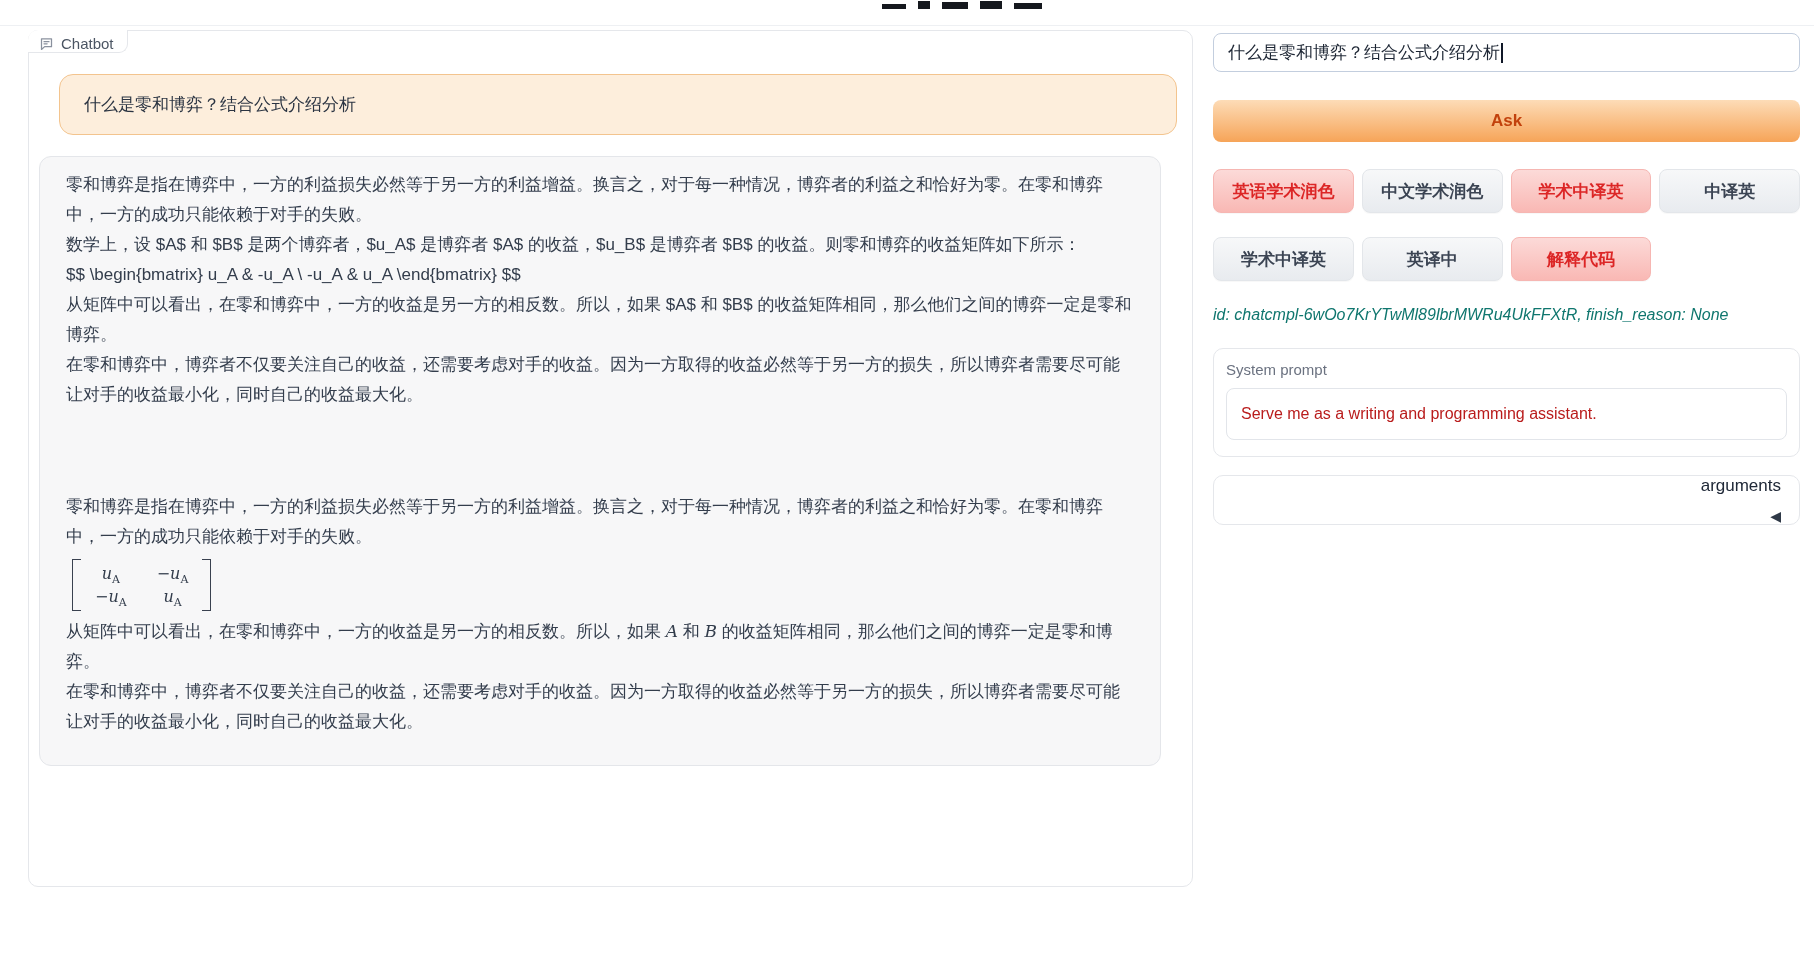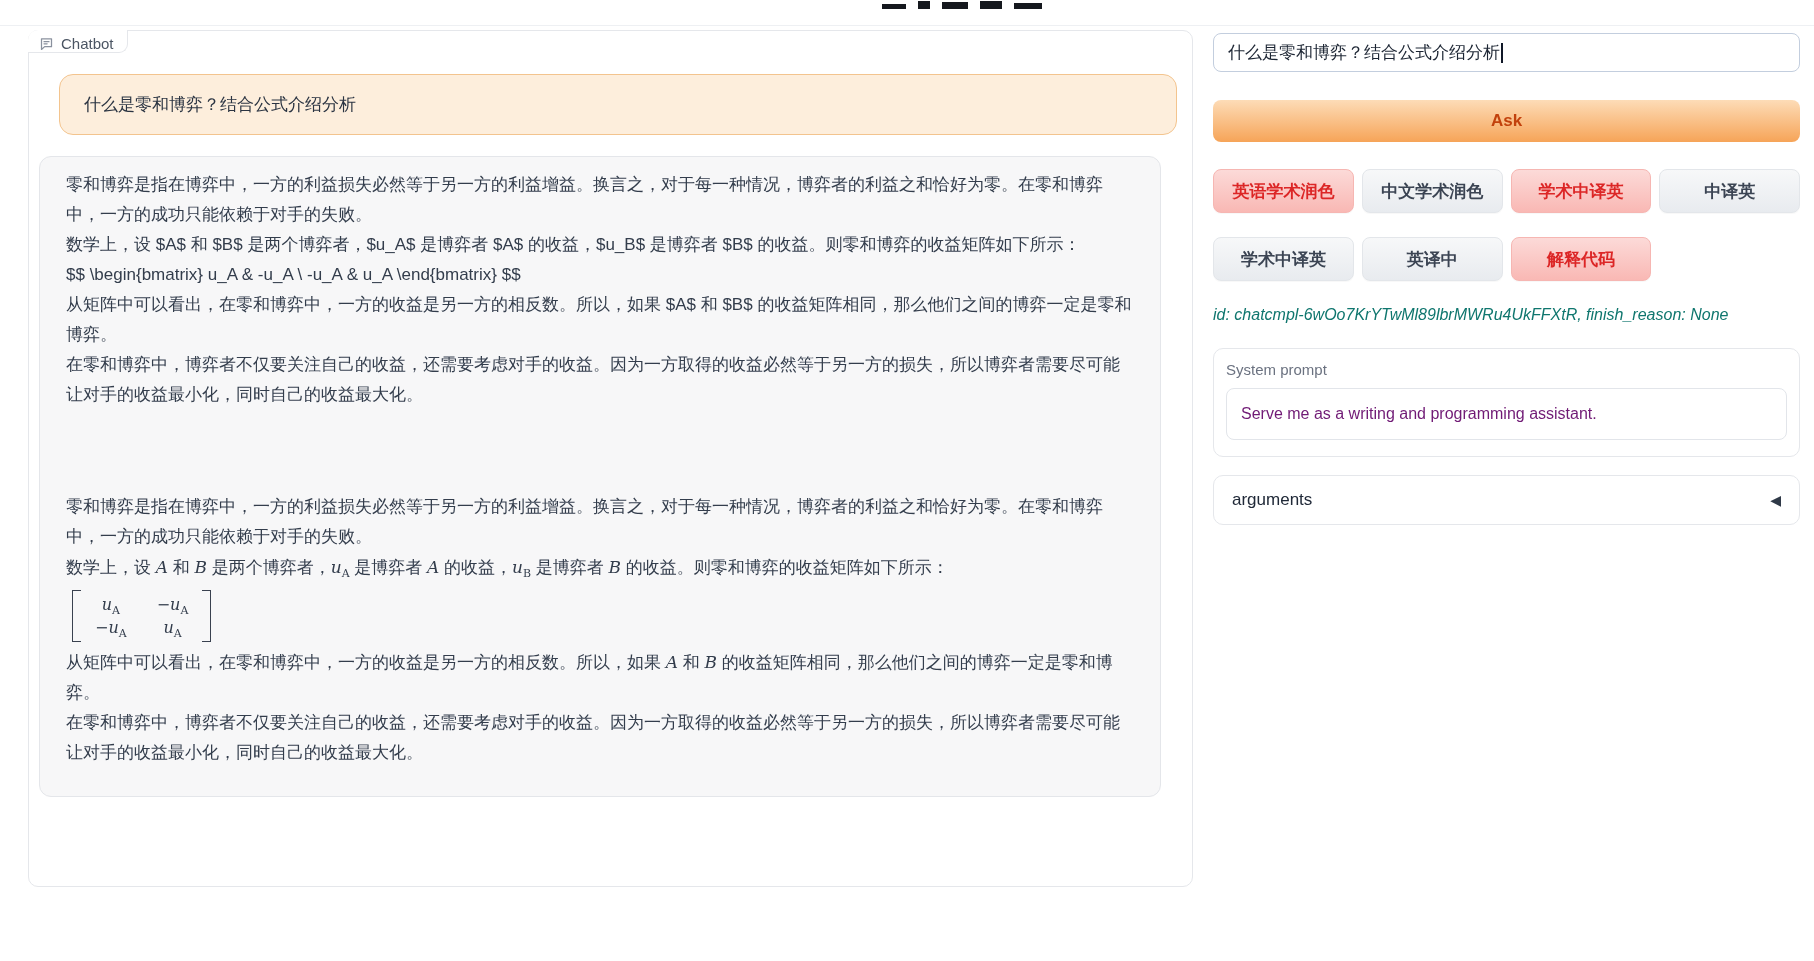--- a/index.html
+++ b/index.html
@@ -44,23 +44,23 @@
   .btn-grid{margin-top:27px;display:grid;grid-template-columns:1fr 1fr 1fr 1fr;gap:24px 8px;}
   .act-btn{height:44px;border-radius:8px;font-size:17px;font-weight:700;cursor:pointer;
            font-family:"Liberation Sans","DejaVu Sans",sans-serif;border:1px solid transparent;
            box-shadow:0 1px 1px rgba(0,0,0,0.03);}
   .act-btn.secondary{background:linear-gradient(180deg,#f7f8f9 0%,#e8ebef 100%);border-color:#e3e6ea;color:#3b4453;}
   .act-btn.stop{background:linear-gradient(180deg,#fcdad8 0%,#f9b8b4 100%);border-color:#f6b6b2;color:#dc2626;}
   .status-line{margin-top:25px;font-size:16px;color:#0f766e;font-style:italic;}
   .sys-card{margin-top:24px;border:1px solid #e5e7eb;border-radius:10px;background:#fff;padding:12px 12px 16px;}
   .sys-label{font-size:15px;color:#6b7280;}
   .sys-input{margin-top:10px;height:52px;border:1px solid #e2e5ea;border-radius:8px;display:flex;
-             align-items:center;padding:0 14px;font-size:16px;color:#701a75;background:#fff;box-sizing:border-box;}
+             align-items:center;padding:0 14px;font-size:16px;color:#b91c1c;background:#fff;box-sizing:border-box;}
   .accordion{margin-top:18px;height:50px;border:1px solid #e5e7eb;border-radius:10px;background:#fff;
-             display:flex;align-items:center;justify-content:space-between;padding:0 18px;cursor:pointer;box-sizing:border-box;}
+             display:flex;align-items:flex-end;justify-content:space-between;padding:0 18px;cursor:pointer;box-sizing:border-box;flex-direction:column;}
   .acc-label{font-size:17px;color:#202938;}
   .acc-arrow{font-size:14px;color:#2f3947;}
 </style>
 </head>
 <body>
 
 <div class="page">
   <div class="top-divider"></div>
 
   <div class="title-frag">
@@ -90,21 +90,20 @@
       <div>
           <p>零和博弈是指在博弈中，一方的利益损失必然等于另一方的利益增益。换言之，对于每一种情况，博弈者的利益之和恰好为零。在零和博弈中，一方的成功只能依赖于对手的失败。</p>
           <p>数学上，设 $A$ 和 $B$ 是两个博弈者，$u_A$ 是博弈者 $A$ 的收益，$u_B$ 是博弈者 $B$ 的收益。则零和博弈的收益矩阵如下所示：</p>
           <p>$$ \begin{bmatrix} u_A &amp; -u_A \ -u_A &amp; u_A \end{bmatrix} $$</p>
           <p>从矩阵中可以看出，在零和博弈中，一方的收益是另一方的相反数。所以，如果 $A$ 和 $B$ 的收益矩阵相同，那么他们之间的博弈一定是零和博弈。</p>
           <p>在零和博弈中，博弈者不仅要关注自己的收益，还需要考虑对手的收益。因为一方取得的收益必然等于另一方的损失，所以博弈者需要尽可能让对手的收益最小化，同时自己的收益最大化。</p>
         </div>
       <div class="bot-spacer"></div>
       <div>
           <p>零和博弈是指在博弈中，一方的利益损失必然等于另一方的利益增益。换言之，对于每一种情况，博弈者的利益之和恰好为零。在零和博弈中，一方的成功只能依赖于对手的失败。</p>
-          <p>数学上，设 <span class="mvar"><i>A</i></span> 和 <span class="mvar"><i>B</i></span> 是两个博弈者，<span class="mvar"><i>u</i><sub>A</sub></span> 是博弈者 <span class="mvar"><i>A</i></span> 的收益，<span class="mvar"><i>u</i><sub>B</sub></span> 是博弈者 <span class="mvar"><i>B</i></span> 的收益。则零和博弈的收益矩阵如下所示：</p>
           <div class="matrix">
             <div class="brk l"></div>
             <div class="cells">
               <div class="cell"><span class="mvar"><i>u</i><sub>A</sub></span></div>
               <div class="cell"><span class="mvar">−<i>u</i><sub>A</sub></span></div>
               <div class="cell"><span class="mvar">−<i>u</i><sub>A</sub></span></div>
               <div class="cell"><span class="mvar"><i>u</i><sub>A</sub></span></div>
             </div>
             <div class="brk r"></div>
           </div>

